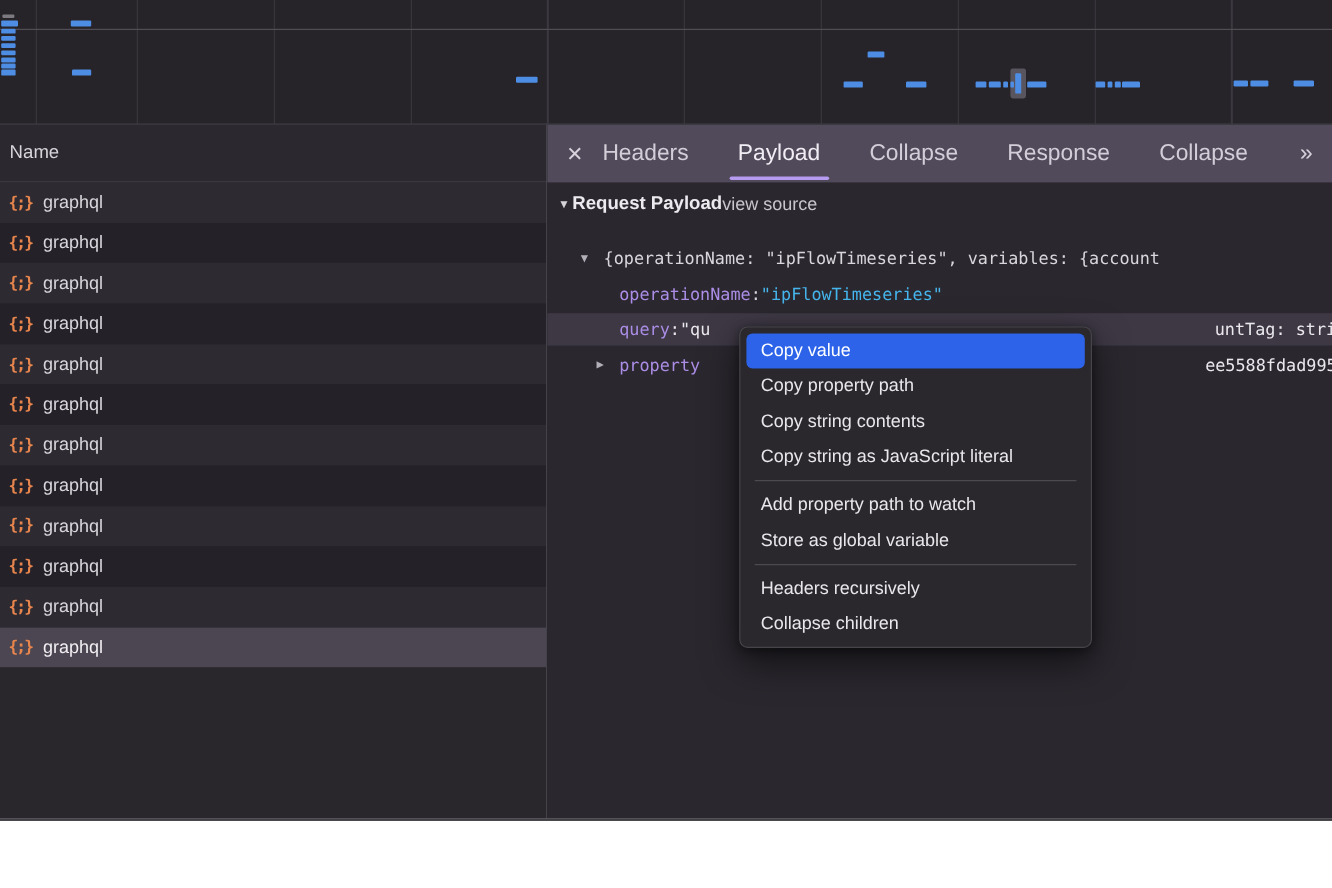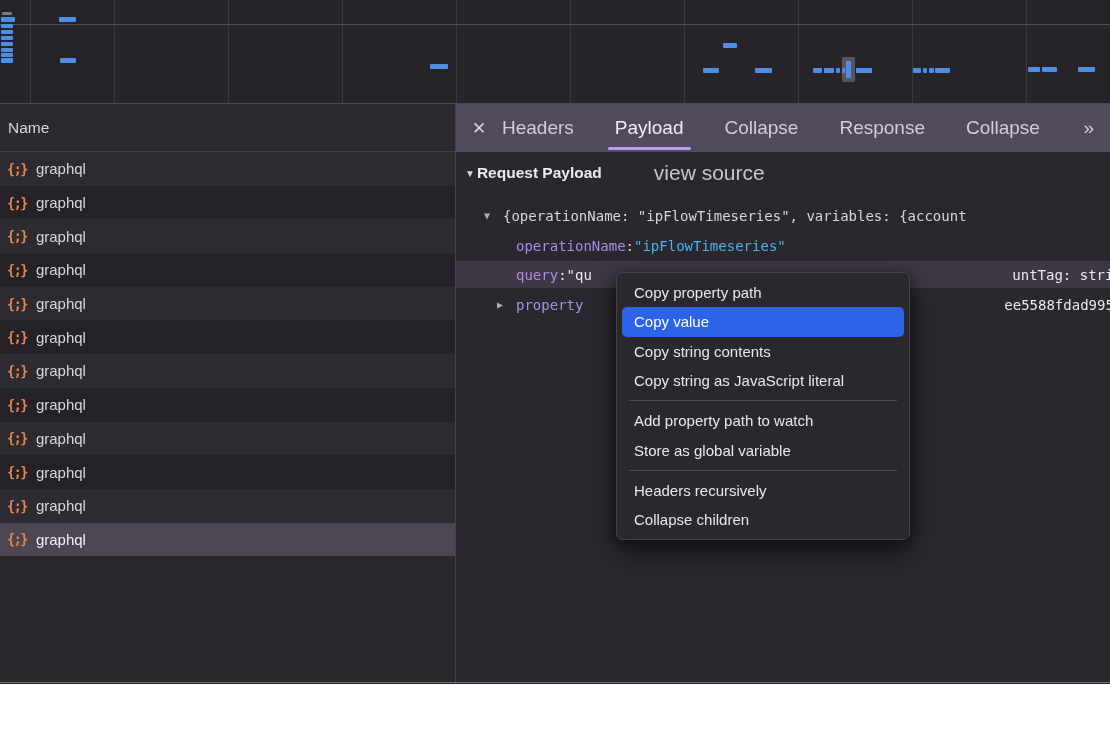--- a/index.html
+++ b/index.html
@@ -38,21 +38,21 @@
   .tab.active::after{content:"";position:absolute;left:-7px;right:-7px;bottom:2px;height:3.5px;
                      background:#b69bf0;border-radius:2px;}
   .overflow-tabs{margin-left:auto;display:flex;align-items:center;padding-right:16px;color:#d6d1db;
                  font-size:19px;}
 
   .payload{position:relative;height:530px;font-family:"DejaVu Sans Mono",monospace;}
   .section-row{position:absolute;left:0;top:9px;display:flex;align-items:center;padding-left:9px;
                font-family:"Liberation Sans",sans-serif;}
   .sec-tri{color:#d5d2d8;font-size:10px;margin-right:2px;}
   .sec-title{font-weight:bold;font-size:15.5px;color:#eceaef;}
-  .view-source{margin-left:52px;font-size:21px;color:#c9c5cd;}
+  .view-source{font-size:15px;color:#c9c5cd;}
 
   .trow{position:absolute;left:0;width:100%;height:29px;display:flex;align-items:center;
         font-size:14px;white-space:nowrap;overflow:hidden;}
   .trow .tri{color:#b3afb9;font-size:10px;flex:none;}
   .row-summary{top:49px;padding-left:28px;}
   .row-summary .tri{width:19px;}
   .row-op{top:79px;padding-left:60px;}
   .row-query{top:109px;height:27px;background:#3d3844;padding-left:60px;}
   .row-vars{top:138px;padding-left:41px;}
   .row-vars .tri{width:19px;}
@@ -227,22 +227,22 @@
       <div class="trow row-vars">
         <span class="tri">▶</span>
         <span class="key">property</span>
         <span class="right-frag clip white">ee5588fdad995178a0</span>
       </div>
     </div>
   </div>
 
   <div class="ctx-menu">
 
-  <div class="mitem">Copy property path</div>
-      <div class="mitem highlighted">Copy value</div>
+  <div class="mitem highlighted">Copy value</div>
+      <div class="mitem">Copy property path</div>
       <div class="mitem">Copy string contents</div>
       <div class="mitem">Copy string as JavaScript literal</div>
       <div class="mdivider"></div>
       <div class="mitem">Add property path to watch</div>
       <div class="mitem">Store as global variable</div>
       <div class="mdivider"></div>
       <div class="mitem">Headers recursively</div>
       <div class="mitem">Collapse children</div>
     </div>
 

